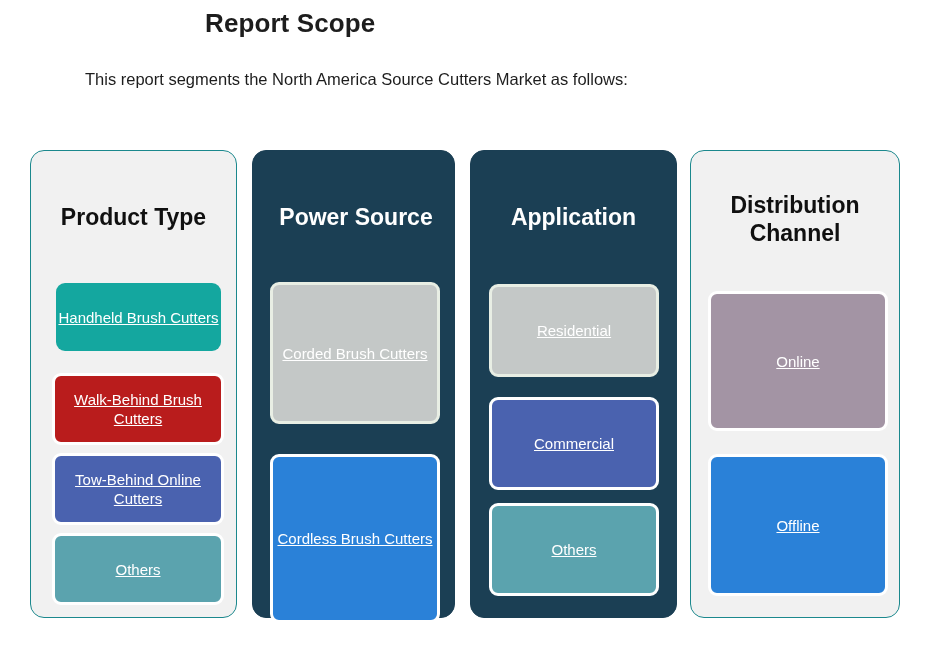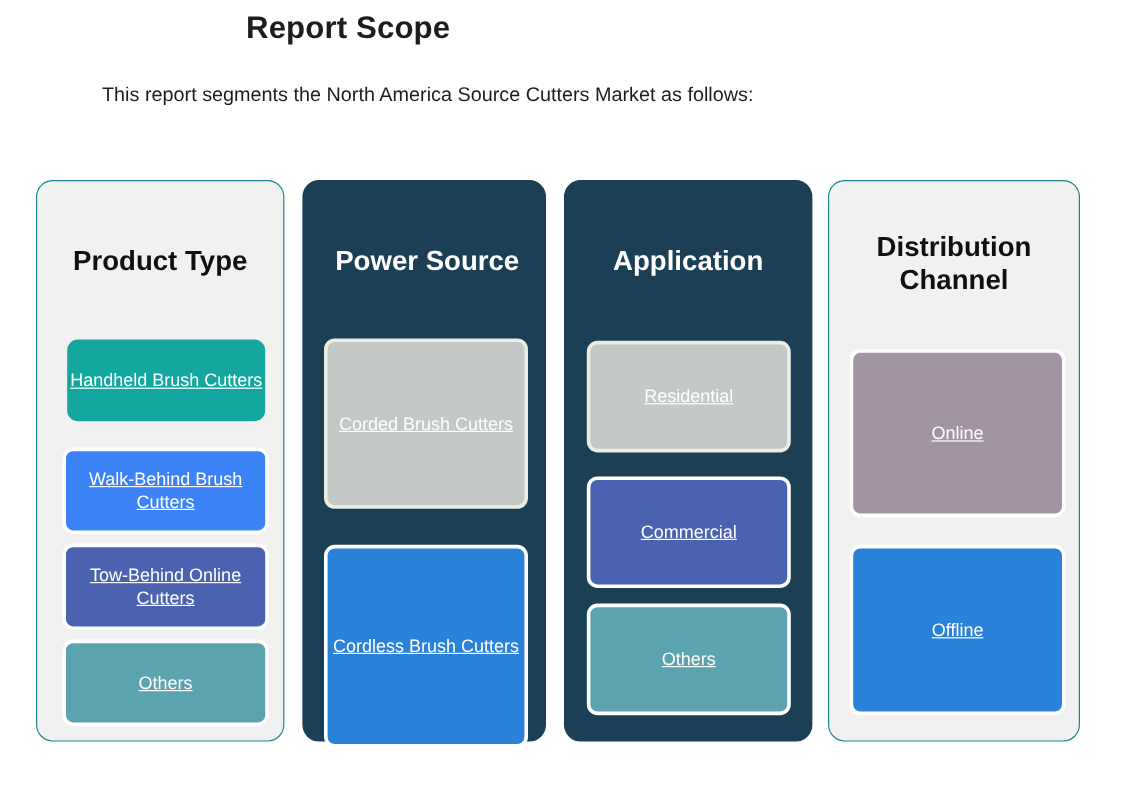--- a/index.html
+++ b/index.html
@@ -75,21 +75,21 @@
 <div id="canvas">
 
   <div class="page-title">Report Scope</div>
 
   <div class="page-subtitle">This report segments the North America Source Cutters Market as follows:</div>
 
   <div class="columns" id="columns">
       <div class="panel light" style="left: 30px; width: 207px;">
         <div class="panel-title" style="top: 52px; text-align: center;">Product Type</div>
         <div class="tile plain" style="top: 132px; left: 25px; width: 165px; height: 68px; background: rgb(20, 167, 159);">Handheld Brush Cutters</div>
-        <div class="tile bordered" style="top: 222px; left: 21px; width: 172px; height: 72px; background: #3b82f6;">Walk-Behind Brush Cutters</div>
+        <div class="tile bordered" style="top: 222px; left: 21px; width: 172px; height: 72px; background: #b91c1c;">Walk-Behind Brush Cutters</div>
         <div class="tile bordered" style="top: 302px; left: 21px; width: 172px; height: 72px; background: rgb(74, 98, 175);">Tow-Behind Online Cutters</div>
         <div class="tile bordered" style="top: 382px; left: 21px; width: 172px; height: 72px; background: rgb(91, 163, 174);">Others</div>
       </div>
       <div class="panel dark" style="left: 252px; width: 203px;">
         <div class="panel-title" style="top: 52px; padding-left: 13px;">Power Source</div>
         <div class="tile bordered-pale" style="top: 131px; left: 17px; width: 170px; height: 142px; background: rgb(196, 200, 199);">Corded Brush Cutters</div>
         <div class="tile bordered" style="top: 303px; left: 17px; width: 170px; height: 169px; background: rgb(42, 129, 216);">Cordless Brush Cutters</div>
       </div>
       <div class="panel dark" style="left: 470px; width: 207px;">
         <div class="panel-title" style="top: 52px;">Application</div>

